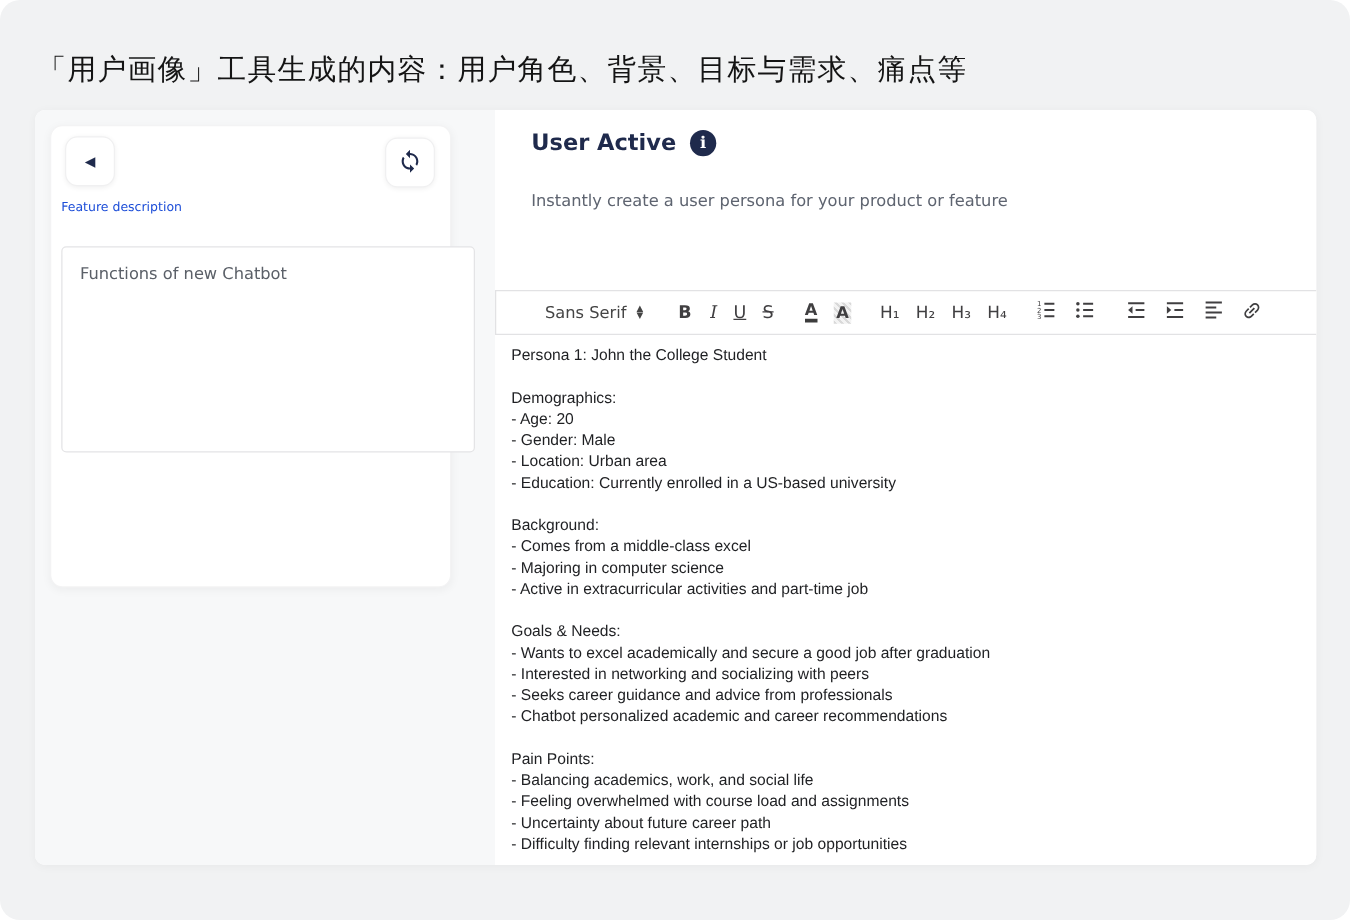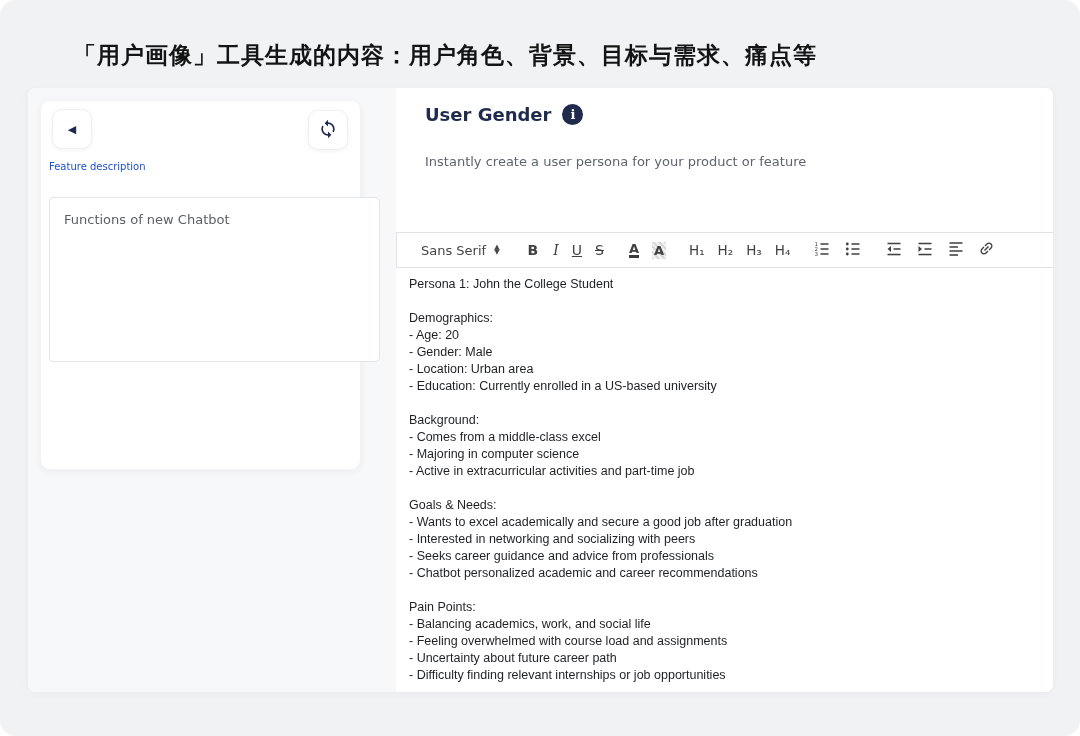--- a/index.html
+++ b/index.html
@@ -4,21 +4,21 @@
 <style>
   * { box-sizing: border-box; }
   html,body { margin:0; padding:0; background:#ffffff; }
   .canvas {
     position:relative; width:1080px; height:736px;
     background:#f1f2f3; border-radius:16px; overflow:hidden;
     font-family:"DejaVu Sans", sans-serif;
   }
   .page-title {
     position:absolute; left:30px; top:40px;
-    font-size:23px; font-weight:bold; color:#141414; letter-spacing:1px;margin-left:43px;
+    font-size:23px; font-weight:normal; color:#141414; letter-spacing:1px;
   }
   
   .app {
     position:absolute; left:28px; top:88px; width:1025px; height:604px;
     background:#ffffff; border-radius:8px; box-shadow:0 1px 8px rgba(0,0,0,0.04);
   }
   .left-col {
     position:absolute; left:0; top:0; width:368px; height:604px;
     background:#f7f8f9; border-radius:8px 0 0 8px;
   }
@@ -67,21 +67,21 @@
   
   .toolbar {
     position:absolute; left:0; top:144px; width:659px; height:36px;
     border:1px solid #e2e2e4; background:#fff;
     display:flex; align-items:center; padding-left:24px;
     color:#403f41;
   }
   .tb { display:inline-flex; align-items:center; justify-content:center;
         background:none; border:none; padding:0; cursor:pointer;
         color:#403f41; font-family:"DejaVu Sans",sans-serif; }
-  .font-select { gap:8px; font-size:13px; color:#454545; }
+  .font-select { gap:8px; font-size:13px; color:#454545;margin-left:15px; }
   .updown { display:flex; flex-direction:column; line-height:5px; font-size:7px; color:#454545; }
   .tb-bold   { margin-left:28px; font-size:14px; font-weight:bold; }
   .tb-italic { margin-left:15px; font-size:14px; font-style:italic; font-family:"DejaVu Serif",serif; }
   .tb-underline { margin-left:13px; font-size:14px; text-decoration:underline; }
   .tb-strike { margin-left:13px; font-size:14px; text-decoration:line-through; }
   .tb-color  { margin-left:25px; font-size:13px; font-weight:bold;
                border-bottom:3px solid #3c3c3c; line-height:13px; }
   .tb-bg     { margin-left:13px; font-size:13px; font-weight:bold; padding:1px 2px;
                background:repeating-linear-gradient(45deg,#d9d9d9 0 2px,#f3f3f3 2px 4px); }
   .tb-h { font-size:13.5px; font-weight:normal; letter-spacing:0; }
@@ -130,21 +130,21 @@
 
         <div class="feature-label">Feature description</div>
 
         <textarea class="feature-input" spellcheck="false" style="">Functions of new Chatbot</textarea>
       </div>
     </div>
 
     <div class="right-panel">
 
       <div class="persona-header">
-        <span class="persona-title">User Gender</span>
+        <span class="persona-title">User Active</span>
         <span class="info-icon">i</span>
       </div>
 
       <div class="persona-subtitle">Instantly create a user persona for your product or feature</div>
 
       <div class="toolbar">
 
         <button class="tb font-select">
           <span>Sans Serif</span>
           <span class="updown">

